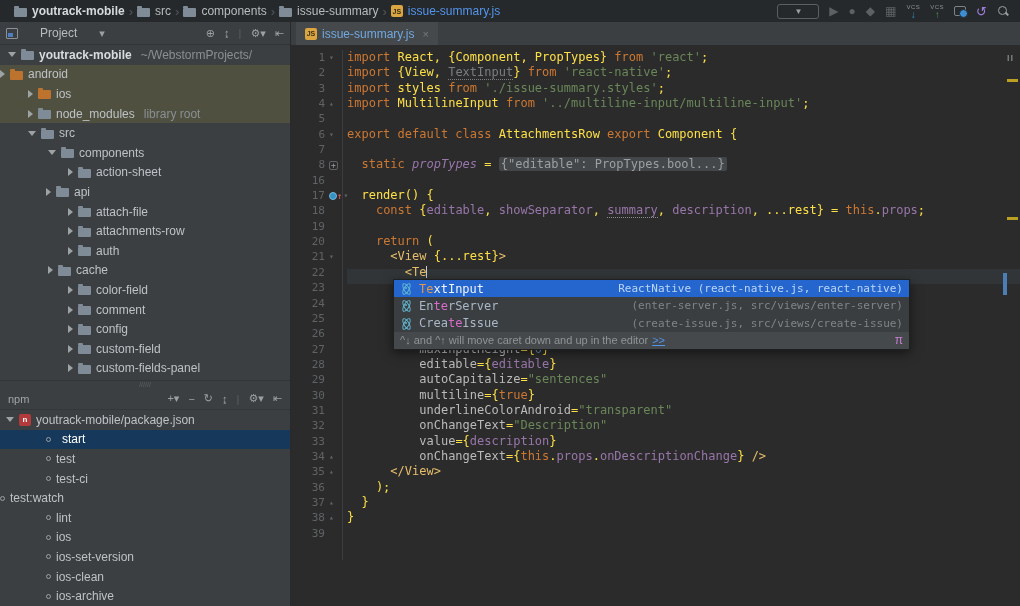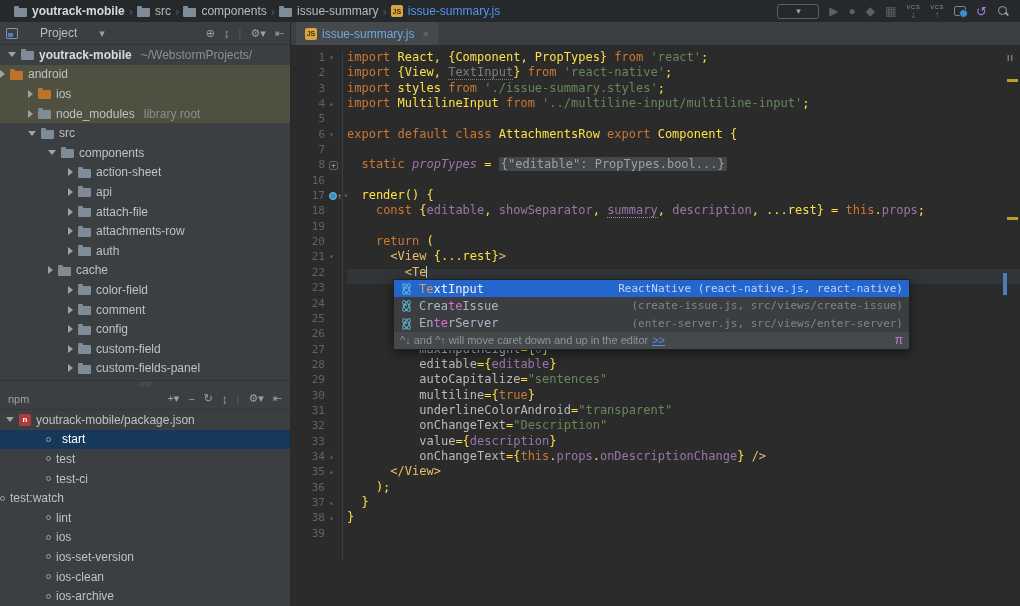--- a/index.html
+++ b/index.html
@@ -230,21 +230,21 @@
       <div class="trow" style="padding-left: 48px;">
         <span class="ar down"></span>
         <span class="fi"></span>
         <span class="lab">components</span>
       </div>
       <div class="trow" style="padding-left: 68px;">
         <span class="ar right"></span>
         <span class="fi"></span>
         <span class="lab">action-sheet</span>
       </div>
-      <div class="trow" style="padding-left: 68px;">
+      <div class="trow" style="padding-left: 46px;">
         <span class="ar right"></span>
         <span class="fi"></span>
         <span class="lab">api</span>
       </div>
       <div class="trow" style="padding-left: 68px;">
         <span class="ar right"></span>
         <span class="fi"></span>
         <span class="lab">attach-file</span>
       </div>
       <div class="trow" style="padding-left: 68px;">
@@ -551,29 +551,29 @@
           <span class="atom">
             <span class="dot"></span>
           </span>
           <span><span class="m-or">Te</span><span>xtInput</span></span>
           <span class="loc">ReactNative (react-native.js, react-native)</span>
         </div>
         <div class="pitem">
           <span class="atom">
             <span class="dot"></span>
           </span>
-          <span><span>Crea</span><span class="m-pk">te</span><span>Issue</span></span>
-          <span class="loc">(create-issue.js, src/views/create-issue)</span>
+          <span><span>En</span><span class="m-pk">te</span><span>rServer</span></span>
+          <span class="loc">(enter-server.js, src/views/enter-server)</span>
         </div>
         <div class="pitem">
           <span class="atom">
             <span class="dot"></span>
           </span>
-          <span><span>En</span><span class="m-pk">te</span><span>rServer</span></span>
-          <span class="loc">(enter-server.js, src/views/enter-server)</span>
+          <span><span>Crea</span><span class="m-pk">te</span><span>Issue</span></span>
+          <span class="loc">(create-issue.js, src/views/create-issue)</span>
         </div>
       </div>
     <div id="pfooter">
       <span>^↓ and ^↑ will move caret down and up in the editor</span>
       <span class="lnk">&gt;&gt;</span>
       <span class="pi">π</span>
     </div>
   </div>
 
 </div>

